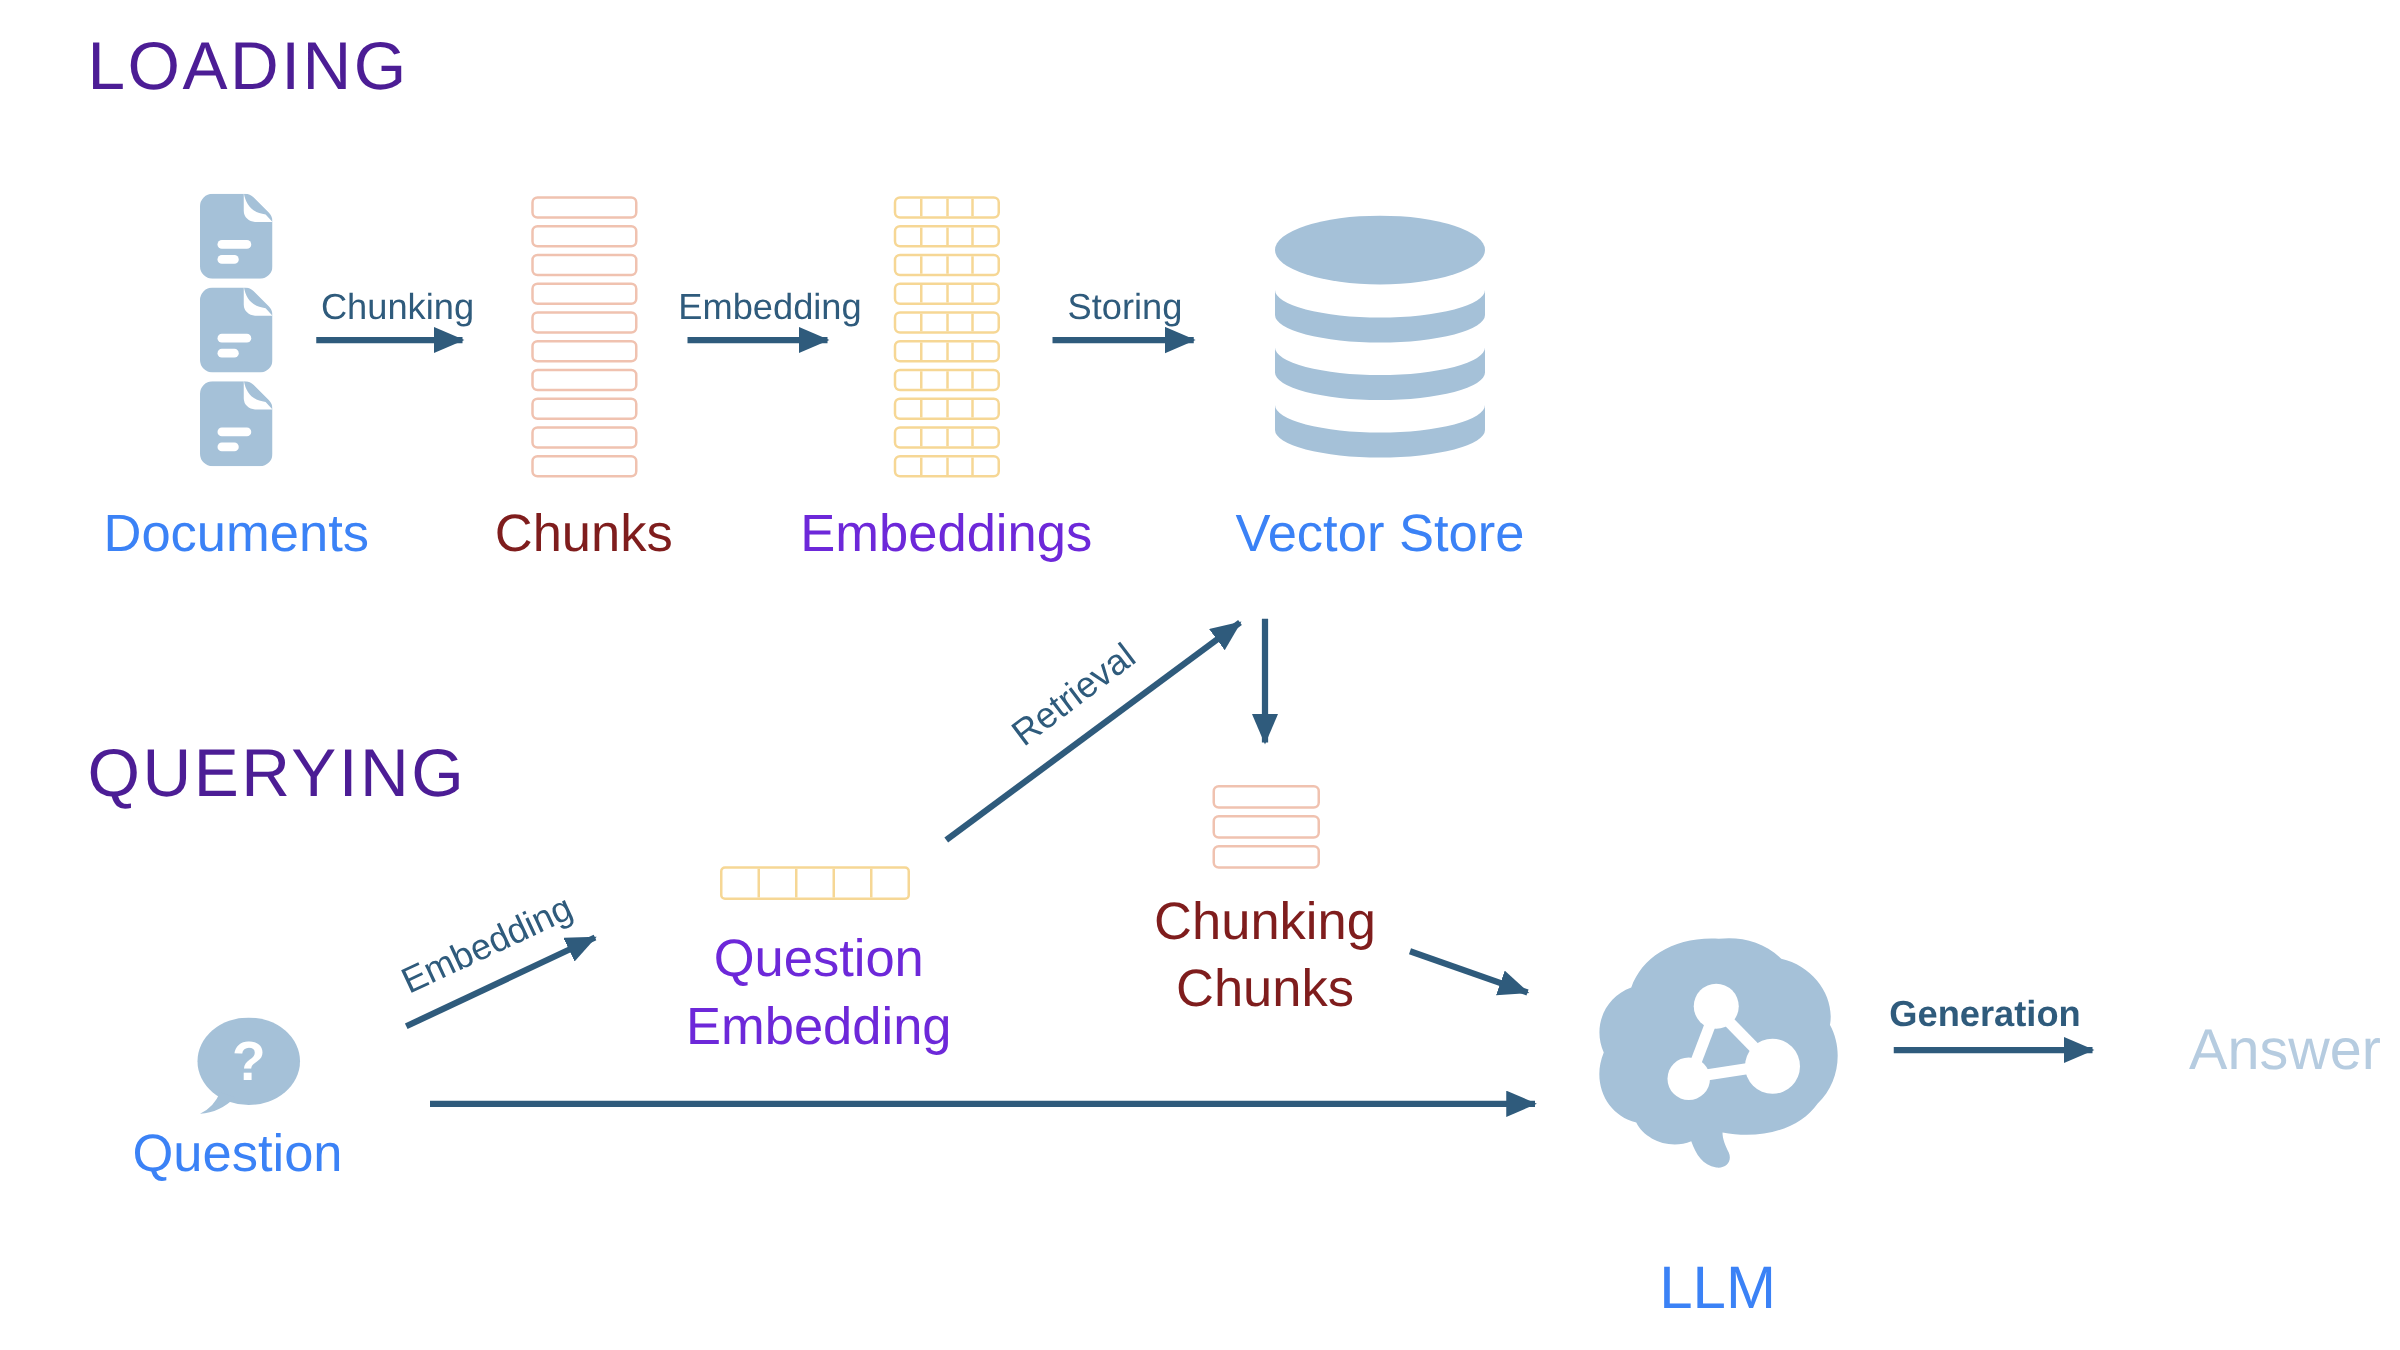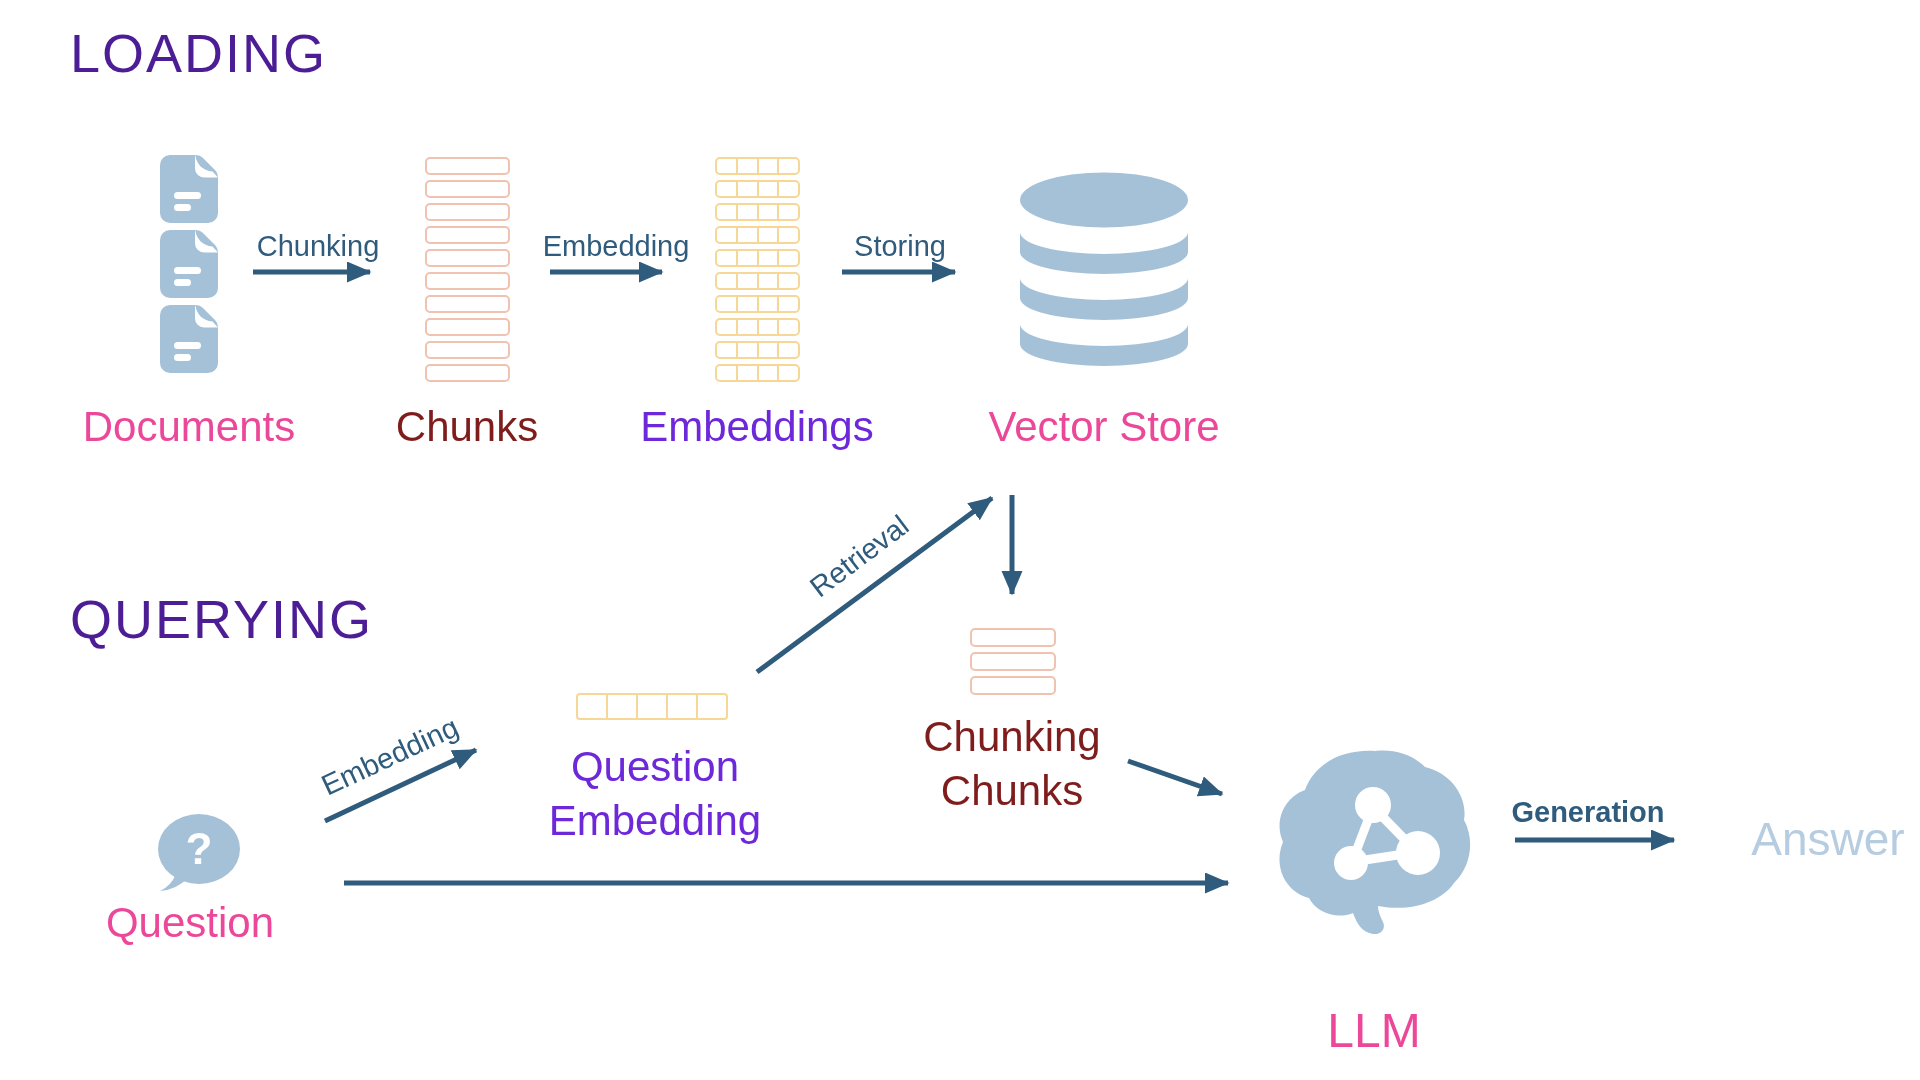--- a/index.html
+++ b/index.html
@@ -10,21 +10,21 @@
   .abs{position:absolute;}
   .title{
     font-size:54px;color:#4c1d95;letter-spacing:2px;font-weight:400;
   }
   .arrow-label{
     font-size:29px;color:#2f5b7c;text-align:center;
   }
   .node-label{
     font-size:42px;text-align:center;line-height:1.28;font-weight:400;
   }
-  .blue-label{color:#ec4899;}
+  .blue-label{color:#3b82f6;}
   .salmon-label{color:#7f1d1d;}
   .yellow-label{color:#6d28d9;}
   .pale-label{color:#b6cce0;}
 
   
   .chunk-row{
     width:85px;height:18px;border:2px solid #f0c2b0;border-radius:5px;
     margin-bottom:5px;box-sizing:border-box;background:#fff;
   }
   .rel-row{

